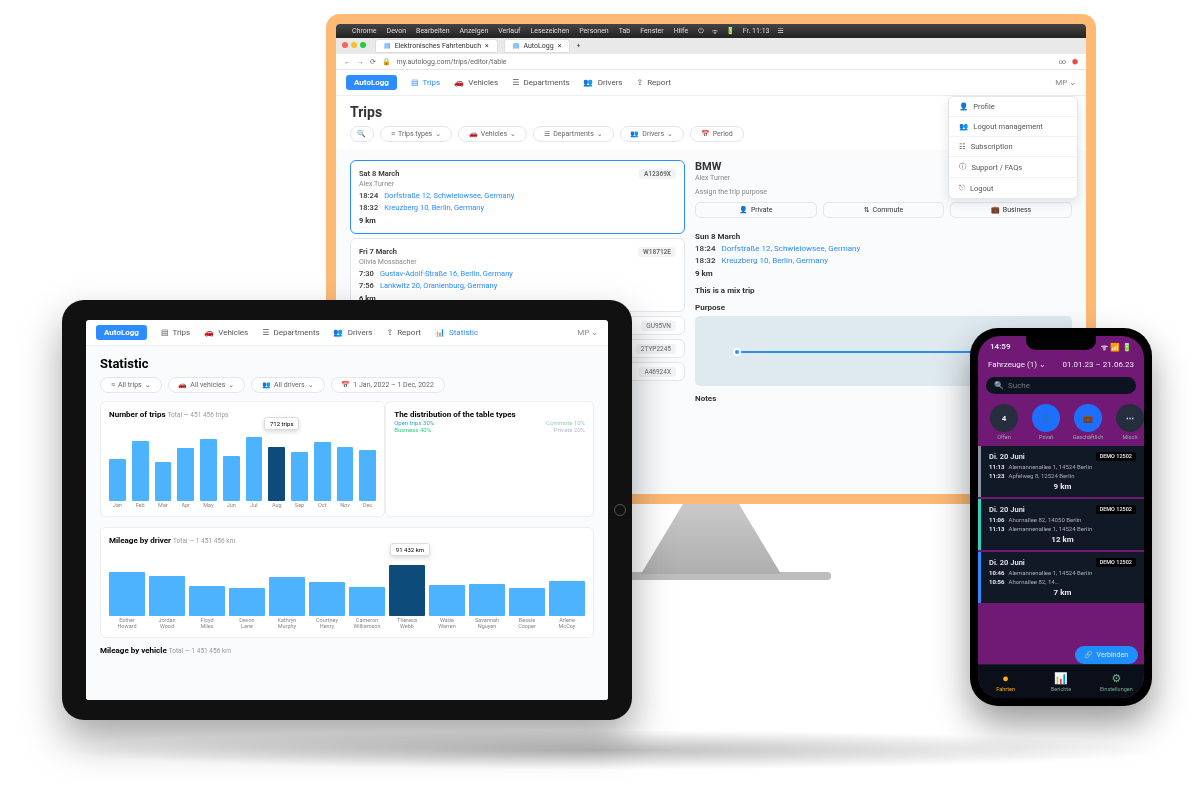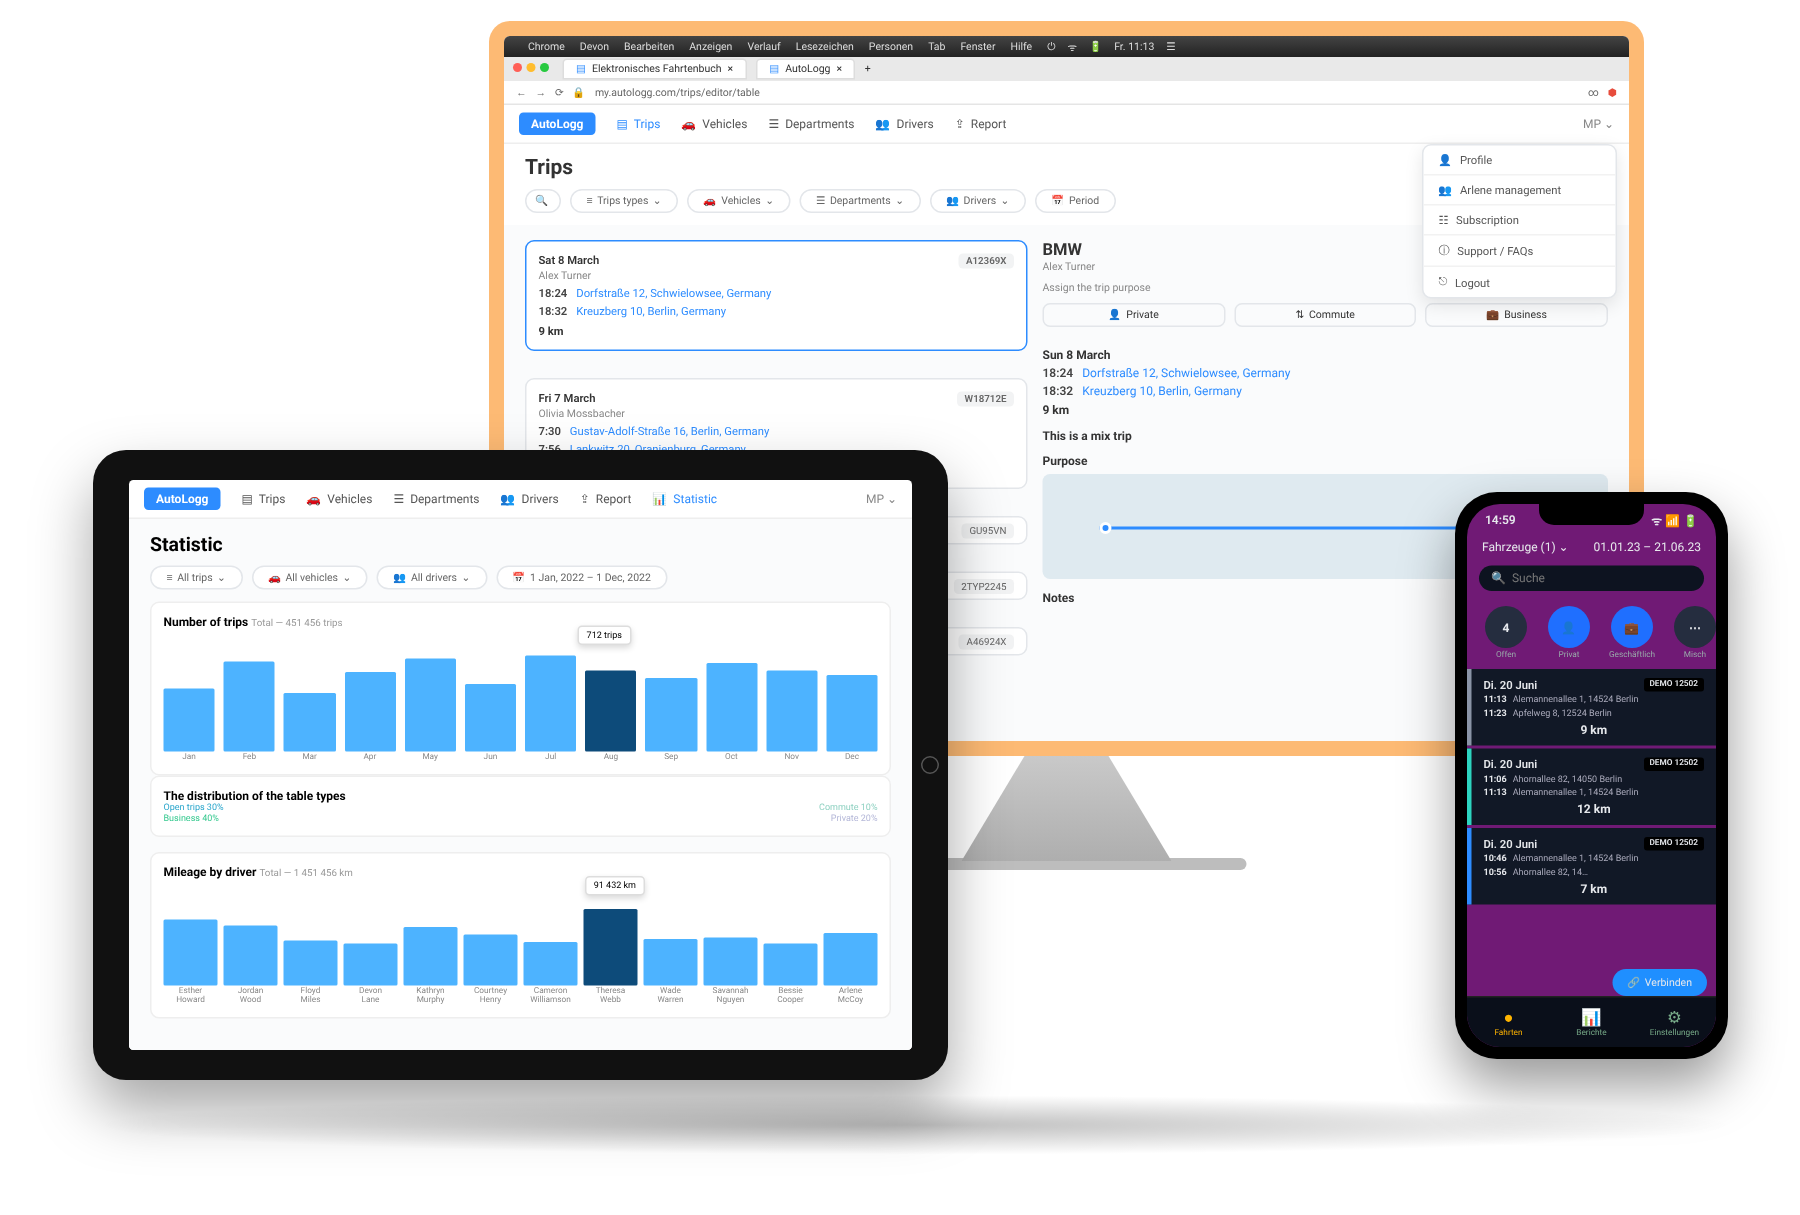--- a/index.html
+++ b/index.html
@@ -23,21 +23,21 @@
   .navlink{display:flex;align-items:center;gap:4px;color:#555;}
   .navlink.active{color:#2d8cff;}
   .mp{margin-left:auto;color:#888;}
   .content{flex:1;padding:10px 14px;display:flex;gap:10px;overflow:hidden;background:#fafbfc;}
   .pagetitle{font-size:14px;font-weight:700;margin-bottom:6px;}
   .filters{display:flex;gap:6px;margin-bottom:8px;}
   .pill{background:#fff;border:1px solid #e3e6ea;border-radius:12px;padding:3px 10px;font-size:7px;color:#666;display:flex;align-items:center;gap:3px;}
   .col{display:flex;flex-direction:column;}
   .left{flex:0 0 335px;}
   .right{flex:1;}
-  .card{background:#fff;border:1px solid #e3e6ea;border-radius:6px;padding:8px;margin-bottom:18px;font-size:7.5px;}
+  .card{background:#fff;border:1px solid #e3e6ea;border-radius:6px;padding:8px;margin-bottom:4px;font-size:7.5px;}
   .card.sel{border:1.5px solid #2d8cff;}
   .card .hd{display:flex;justify-content:space-between;font-weight:600;}
   .plate{background:#f2f3f4;border-radius:3px;padding:1px 5px;font-size:6.5px;color:#666;}
   .sub{color:#888;font-size:7px;margin-top:1px;}
   .row{display:flex;gap:6px;margin-top:3px;}
   .time{color:#444;font-weight:600;}
   .loc{color:#2d8cff;}
   .km{font-weight:700;margin-top:4px;}
   .detail .actions{display:flex;gap:6px;margin:6px 0;}
   .abtn{flex:1;border:1px solid #e3e6ea;border-radius:5px;padding:3px 0;text-align:center;font-size:7px;display:flex;align-items:center;justify-content:center;gap:3px;}
@@ -48,21 +48,21 @@
   .usermenu{position:absolute;right:8px;top:26px;width:130px;background:#fff;border:1px solid #e3e6ea;border-radius:6px;box-shadow:0 4px 12px rgba(0,0,0,.1);font-size:7.5px;z-index:5;}
   .usermenu div{padding:5px 10px;border-bottom:1px solid #f2f2f2;display:flex;align-items:center;gap:5px;color:#555;}
   .usermenu div:last-child{border:none;}
 
   
   .ipad{position:absolute;left:62px;top:300px;width:570px;height:420px;background:#111;border-radius:22px;padding:20px 24px;box-shadow:0 20px 40px rgba(0,0,0,.35);}
   .ipad .home{position:absolute;right:6px;top:50%;width:12px;height:12px;border:1px solid #555;border-radius:50%;transform:translateY(-50%);}
   .ipad .pscreen{width:100%;height:100%;background:#fff;border-radius:3px;overflow:hidden;display:flex;flex-direction:column;font-size:8px;}
   .statpage{flex:1;padding:10px 14px;background:#fafbfc;overflow:hidden;}
   .stitle{font-size:13px;font-weight:700;margin-bottom:6px;}
-  .statgrid{display:flex;gap:0;flex-direction:column;}
+  .statgrid{display:flex;gap:0;}
   .panel{background:#fff;border:1px solid #eee;border-radius:6px;padding:8px;}
   .panel h4{font-size:8px;font-weight:700;}
   .tot{color:#999;font-size:6.5px;font-weight:400;}
   .barchart{display:flex;align-items:flex-end;gap:6px;height:85px;margin-top:4px;position:relative;}
   .barcol{flex:1;display:flex;flex-direction:column;align-items:center;gap:2px;}
   .bar{width:100%;background:#4db3ff;border-radius:1px;}
   .bar.dark{background:#0d4b7a;}
   .blabel{font-size:5.5px;color:#888;}
   .tooltip{position:absolute;background:#fff;border:1px solid #ddd;border-radius:3px;padding:2px 5px;font-size:6px;box-shadow:0 2px 4px rgba(0,0,0,.15);}
   .donut{width:80px;height:80px;border-radius:50%;margin:6px auto;background:conic-gradient(#2aa6cc 0 30%,#b4b7d8 30% 60%,#8ed1c1 60% 70%,#36c98f 70% 100%);display:flex;align-items:center;justify-content:center;}
@@ -155,21 +155,21 @@
           <span class="logo">AutoLogg</span>
           <span class="navlink active">▤ <span>Trips</span></span>
           <span class="navlink">🚗 <span>Vehicles</span></span>
           <span class="navlink">☰ <span>Departments</span></span>
           <span class="navlink">👥 <span>Drivers</span></span>
           <span class="navlink">⇪ <span>Report</span></span>
           <span class="mp"><span>MP</span> ⌄</span>
         </div>
         <div class="usermenu">
           <div>👤 <span>Profile</span></div>
-          <div>👥 <span>Arlene management</span></div>
+          <div>👥 <span>Logout management</span></div>
           <div>☷ <span>Subscription</span></div>
           <div>ⓘ <span>Support / FAQs</span></div>
           <div>⎋ <span>Logout</span></div>
         </div>
         <div style="padding:8px 14px 0">
             <div class="pagetitle">Trips</div>
           <div class="filters">
             <span class="pill searchpill">🔍</span>
             <span class="pill">≡ <span>Trips types</span> ⌄</span>
             <span class="pill">🚗 <span>Vehicles</span> ⌄</span>
@@ -402,20 +402,23 @@
               <div class="blabel" style="white-space: pre; text-align: center; line-height: 1;">Bessie
 Cooper</div>
             </div>
             <div class="barcol">
               <div class="bar" style="height: 34.72px;"></div>
               <div class="blabel" style="white-space: pre; text-align: center; line-height: 1;">Arlene
 McCoy</div>
             </div>
           </div>
       </div>
+      <div style="margin-top:8px">
+          <h4 style="font-size:8px;font-weight:700"><span>Mileage by vehicle</span> <span class="tot">Total — 1 451 456 km</span></h4>
+        </div>
     </div>
   </div>
 </div>
 
 <div class="iphone">
   <div class="notch"></div>
   <div class="phscreen">
     <div class="phstatus">
         <span>14:59</span>
         <span>ᯤ 📶 🔋</span>

